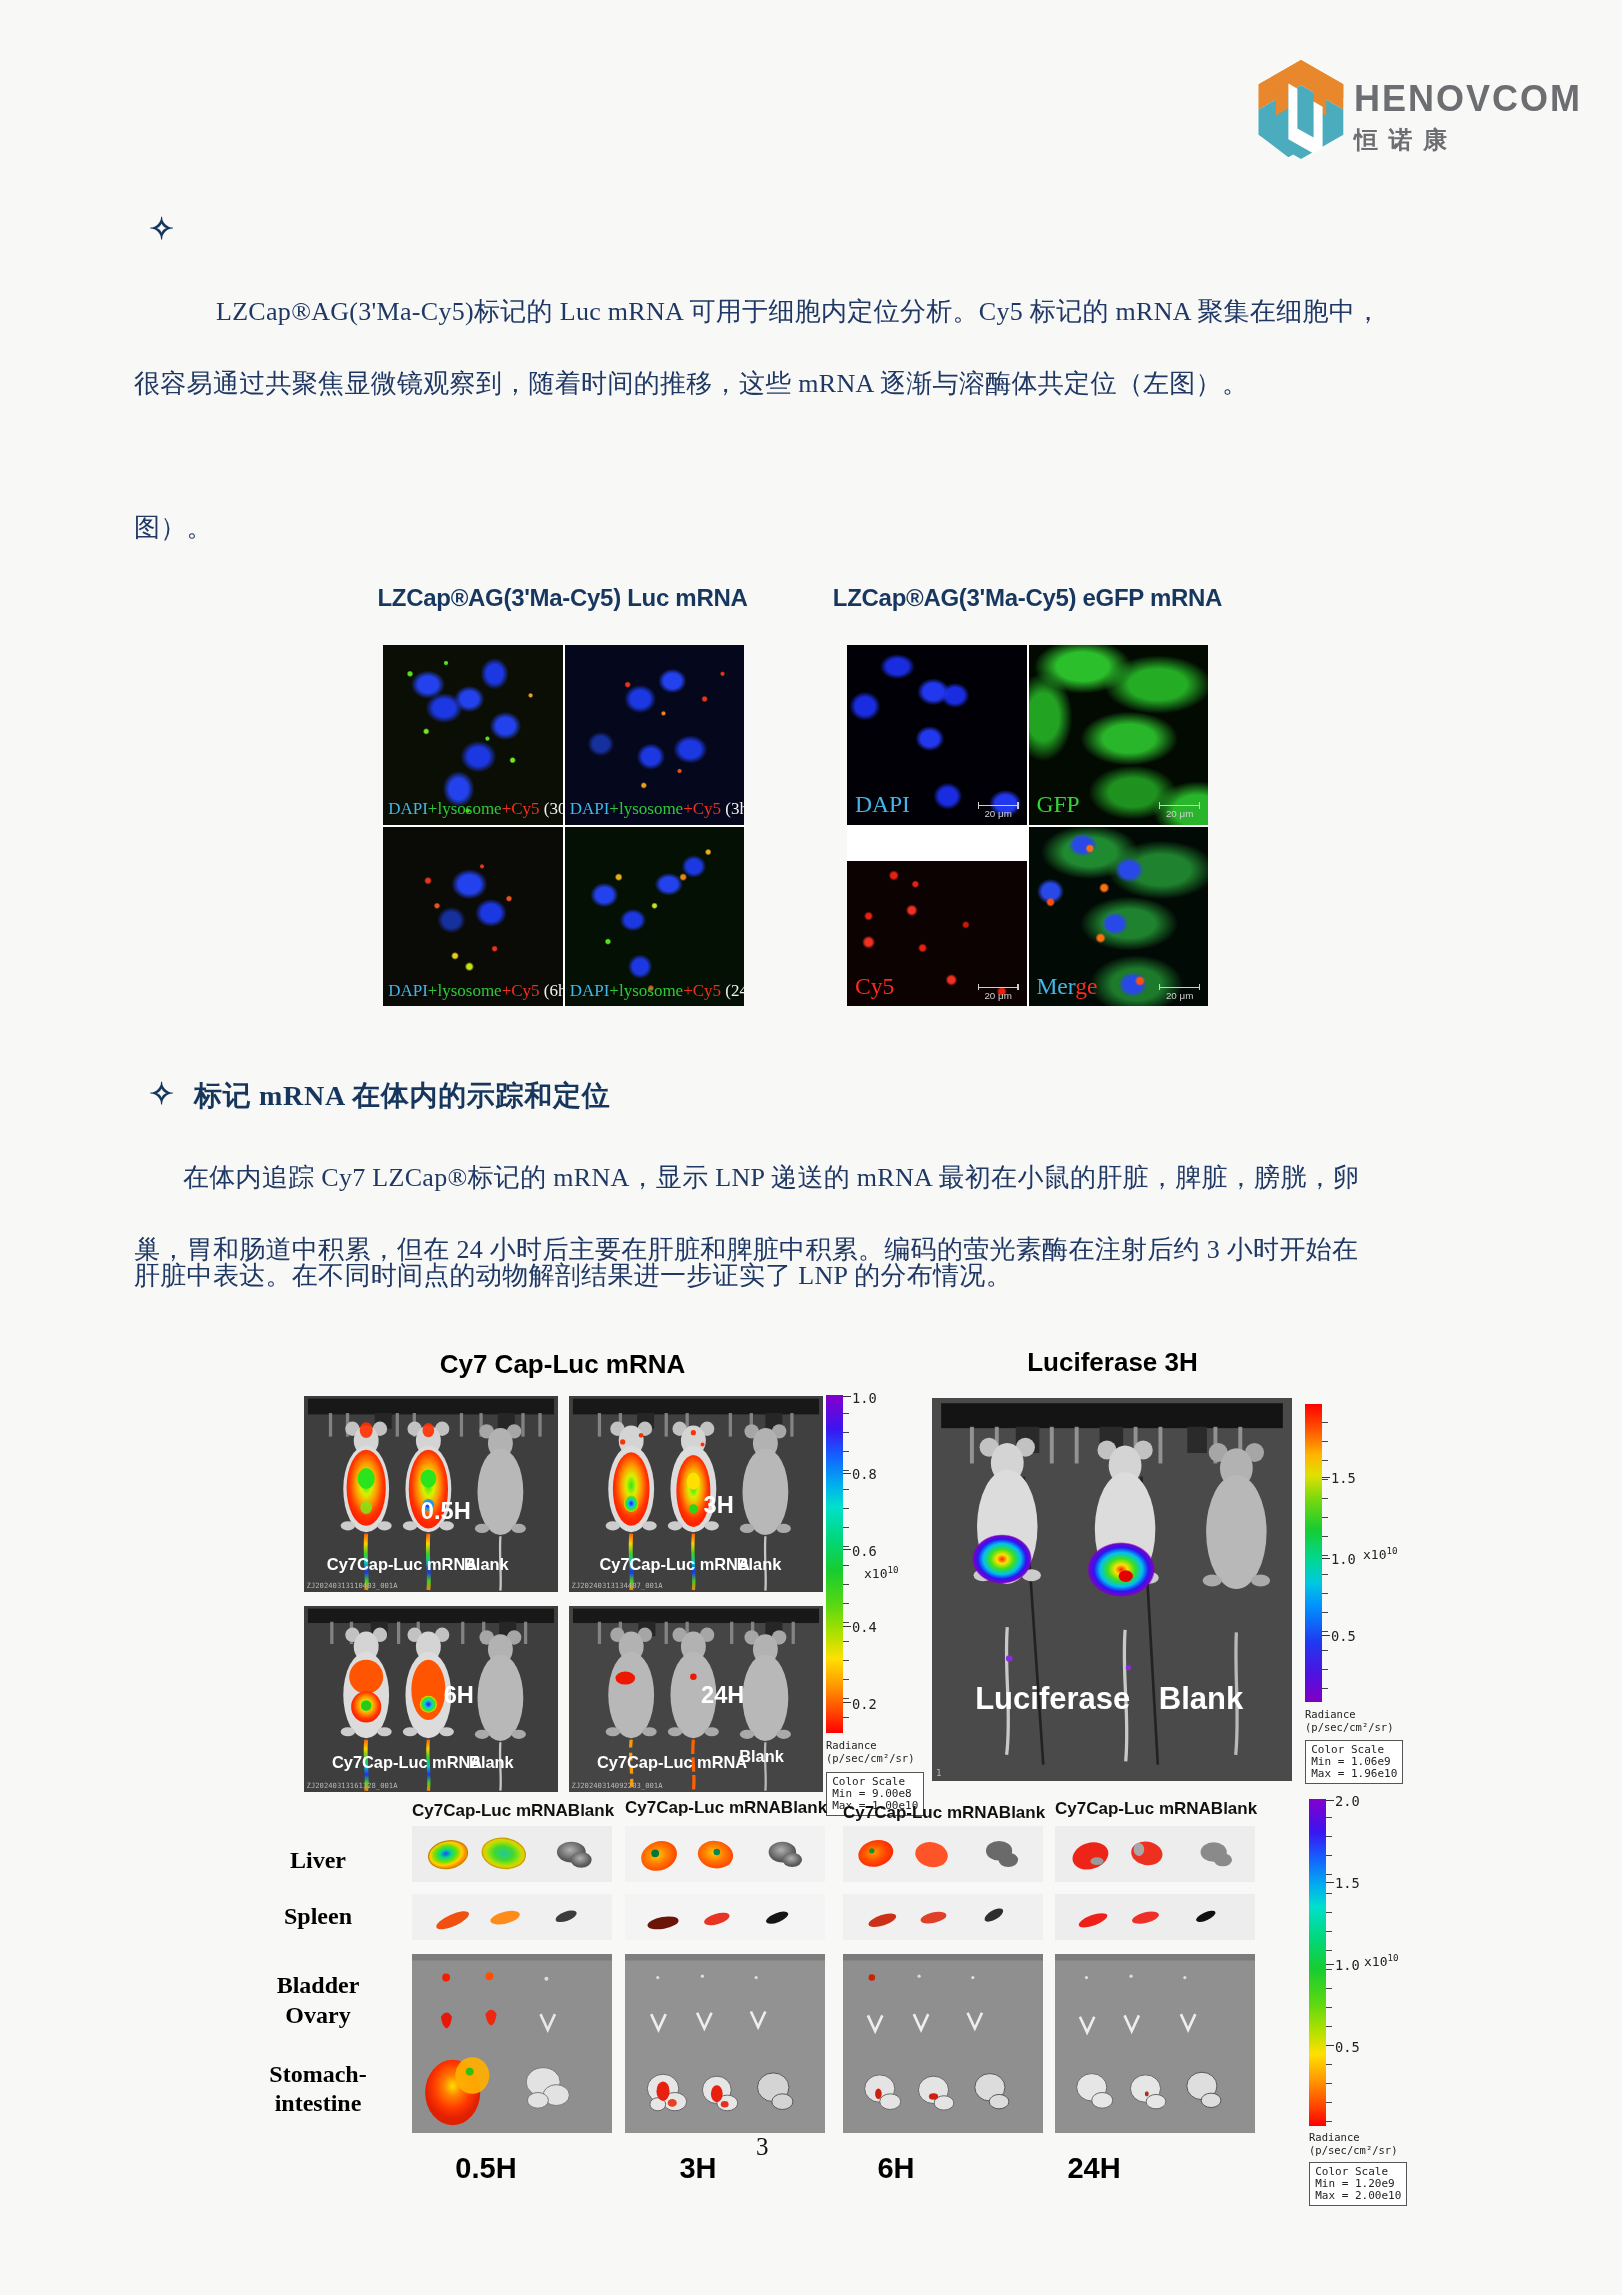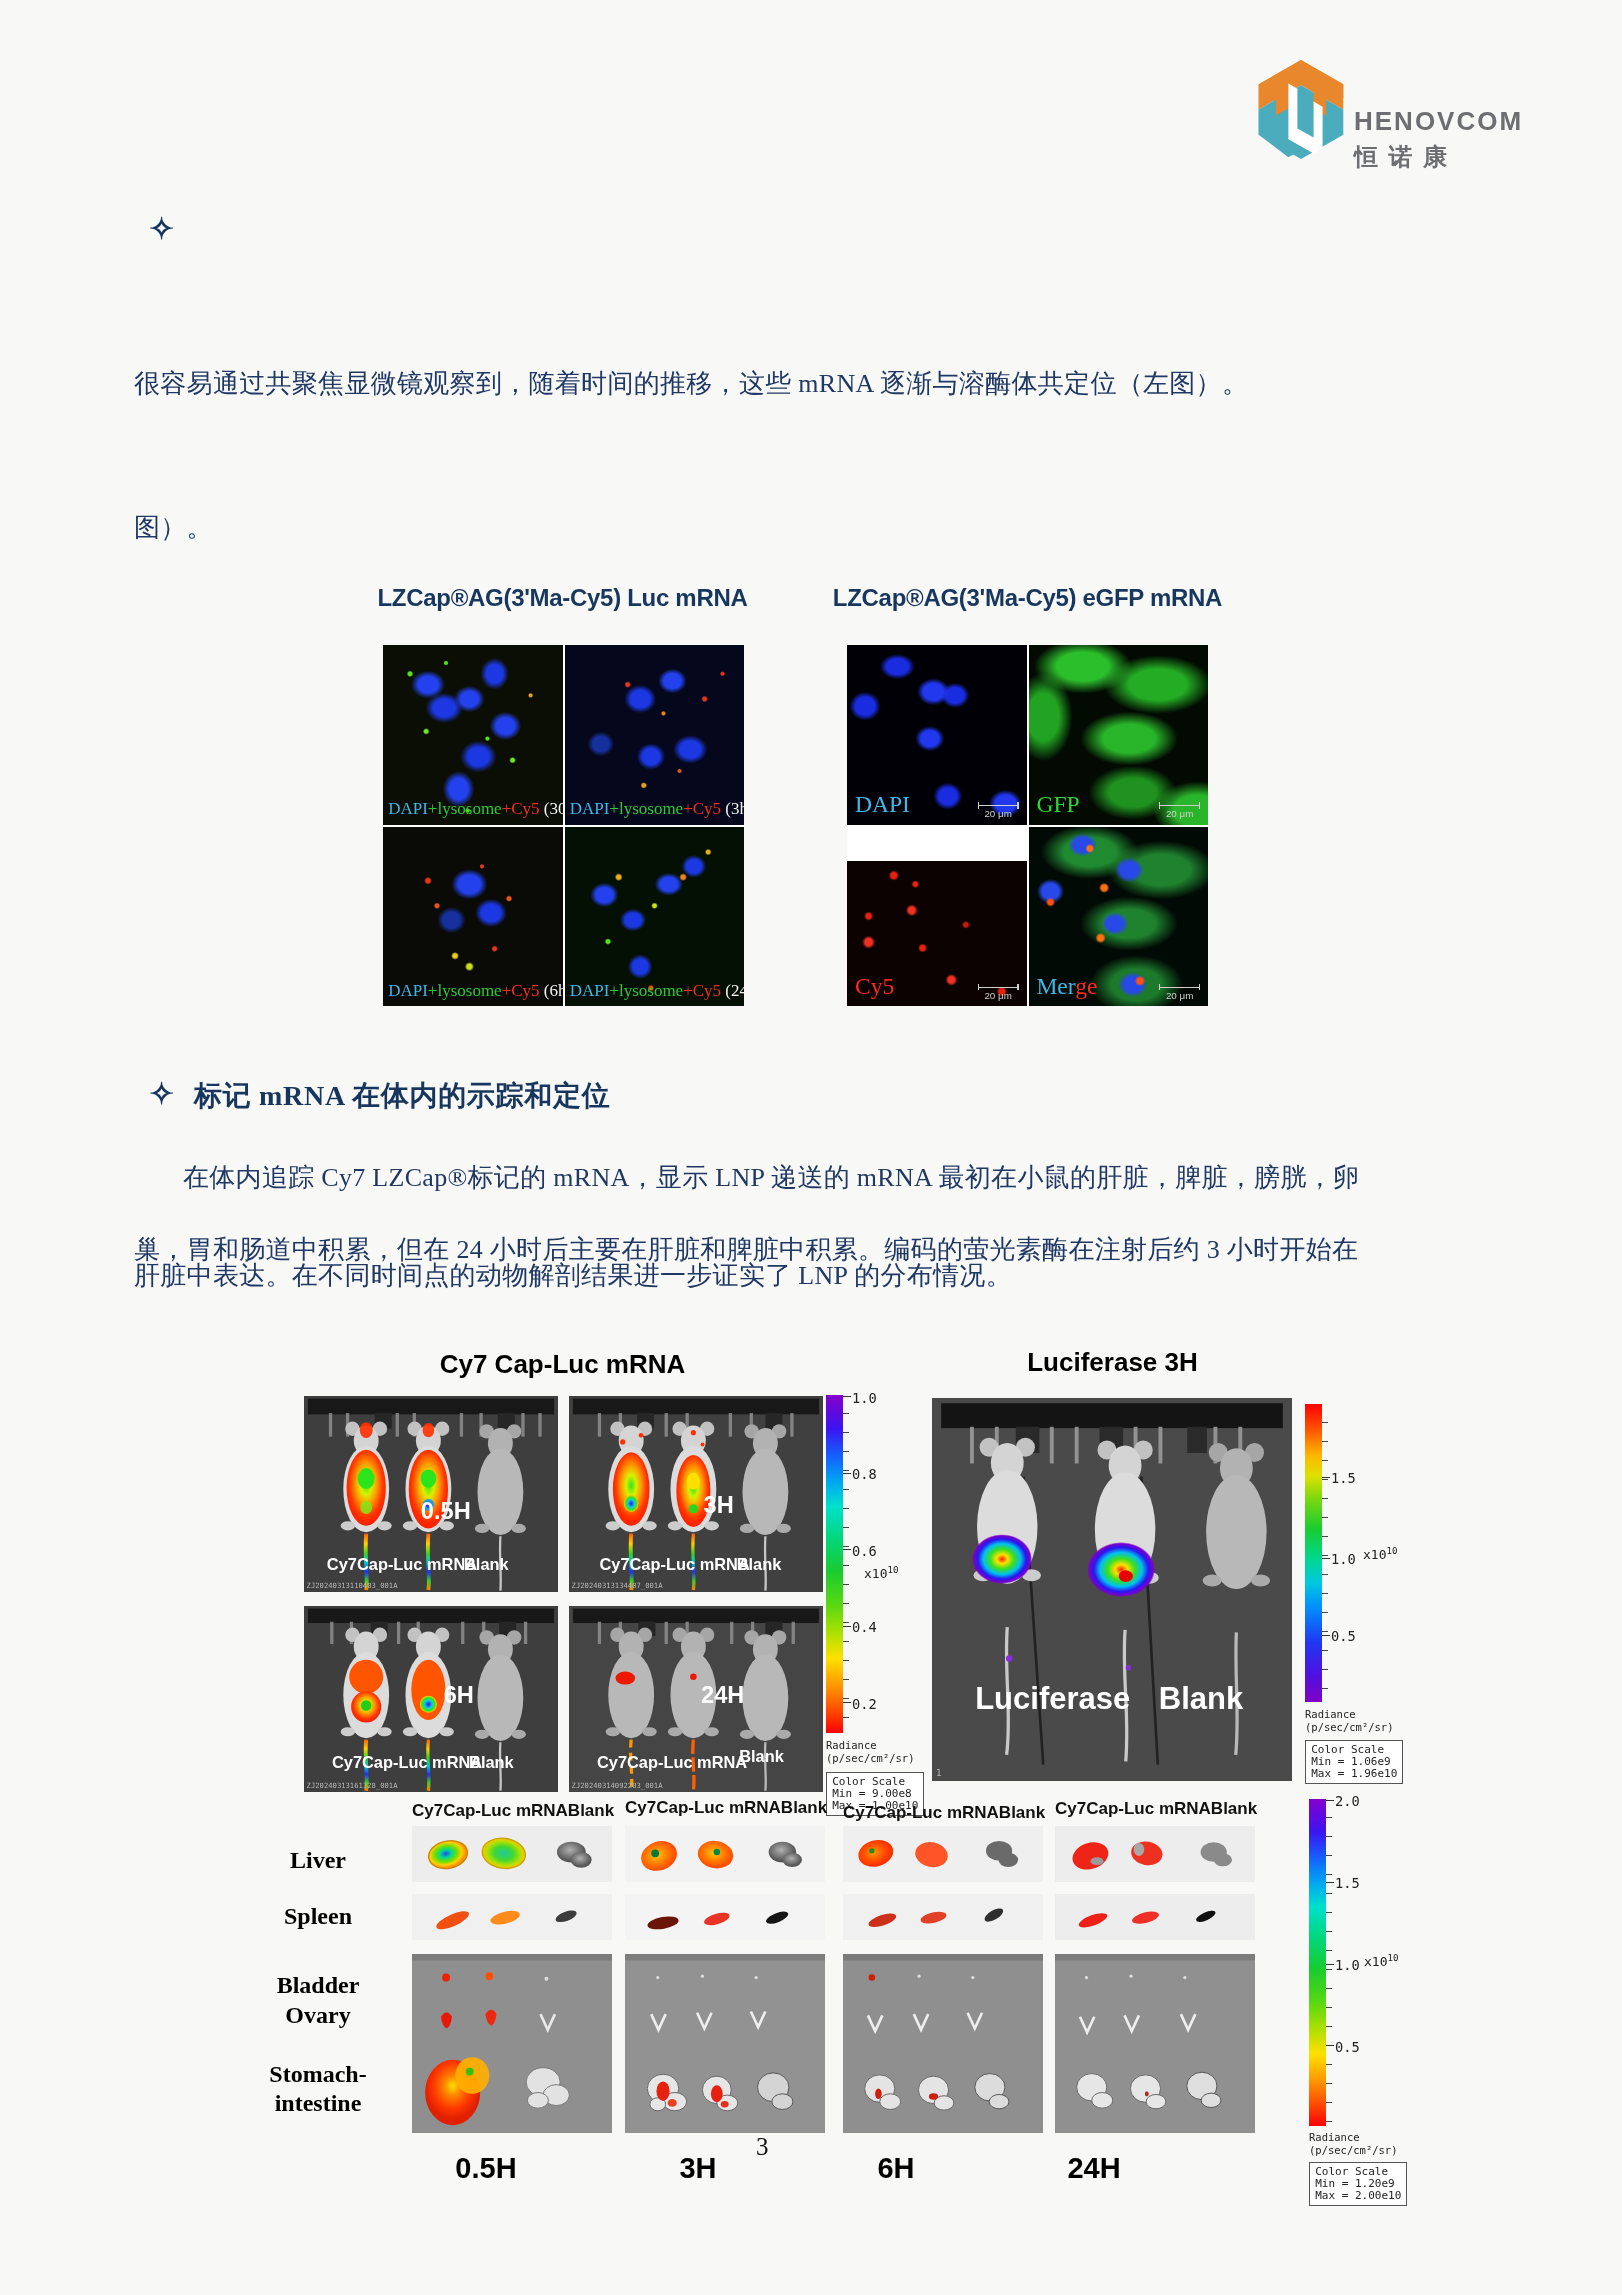--- a/index.html
+++ b/index.html
@@ -3,21 +3,21 @@
 <meta charset="utf-8">
 <style>
   html,body{margin:0;padding:0;background:#e5e5e5;}
   .page{position:relative;width:1623px;height:2295px;background:#f8f8f7;overflow:hidden;
         font-family:"Liberation Serif",serif;color:#1f3864;}
   .abs{position:absolute;}
 
   
   .logo-wrap{left:1255px;top:60px;width:275px;height:105px;}
   .logo-text{position:absolute;left:99px;top:18.3px;color:#6d6e71;font-family:"Liberation Sans",sans-serif;}
-  .logo-brand{font-size:26px;font-weight:bold;letter-spacing:2px;margin-top:28px;}
+  .logo-brand{font-size:36px;font-weight:bold;letter-spacing:2px;}
   .logo-cn{font-size:24px;font-weight:bold;letter-spacing:10.5px;margin-top:3.9px;}
 
   
   .h-bullet{font-size:30px;color:#17365d;font-weight:bold;}
   .h-title{font-size:28px;font-weight:bold;color:#17365d;white-space:nowrap;letter-spacing:0.7px;}
   .bl{font-size:26px;color:#1f3864;white-space:nowrap;letter-spacing:0.3px;}
 
   
   .ft{width:419px;text-align:center;font-family:"Liberation Sans",sans-serif;
       font-weight:bold;font-size:24px;color:#17375e;letter-spacing:-0.3px;white-space:nowrap;}
@@ -278,20 +278,21 @@
       <polygon points="36,26 46,32 46,56 36,50" fill="#ffffff" opacity="0"></polygon>
     </svg>
     <div class="logo-text">
       <div class="logo-brand">HENOVCOM</div>
       <div class="logo-cn">恒诺康</div>
     </div>
   </div>
 
   <span class="abs h-bullet" style="left:149px;top:211px">✧</span>
 
+  <div class="abs bl" style="left:216px;top:294px">LZCap®AG(3'Ma-Cy5)标记的 Luc mRNA 可用于细胞内定位分析。Cy5 标记的 mRNA 聚集在细胞中，</div>
   <div class="abs bl" style="left:134px;top:366px">很容易通过共聚焦显微镜观察到，随着时间的推移，这些 mRNA 逐渐与溶酶体共定位（左图）。</div>
   <div class="abs bl" style="left:134px;top:510px">图）。</div>
 
   <div class="abs ft" style="left:353px;top:584px">LZCap®AG(3'Ma-Cy5) Luc mRNA</div>
   <div class="abs ft" style="left:818px;top:584px">LZCap®AG(3'Ma-Cy5) eGFP mRNA</div>
 
   <div class="abs mgrid" style="left:383px;top:645px">
     <div class="mc bg-c30">
       <div class="clab"><span class="cd">DAPI</span><span class="cl">+lysosome</span><span class="cc">+Cy5</span> <span class="ct">(30min)</span></div>
     </div>

